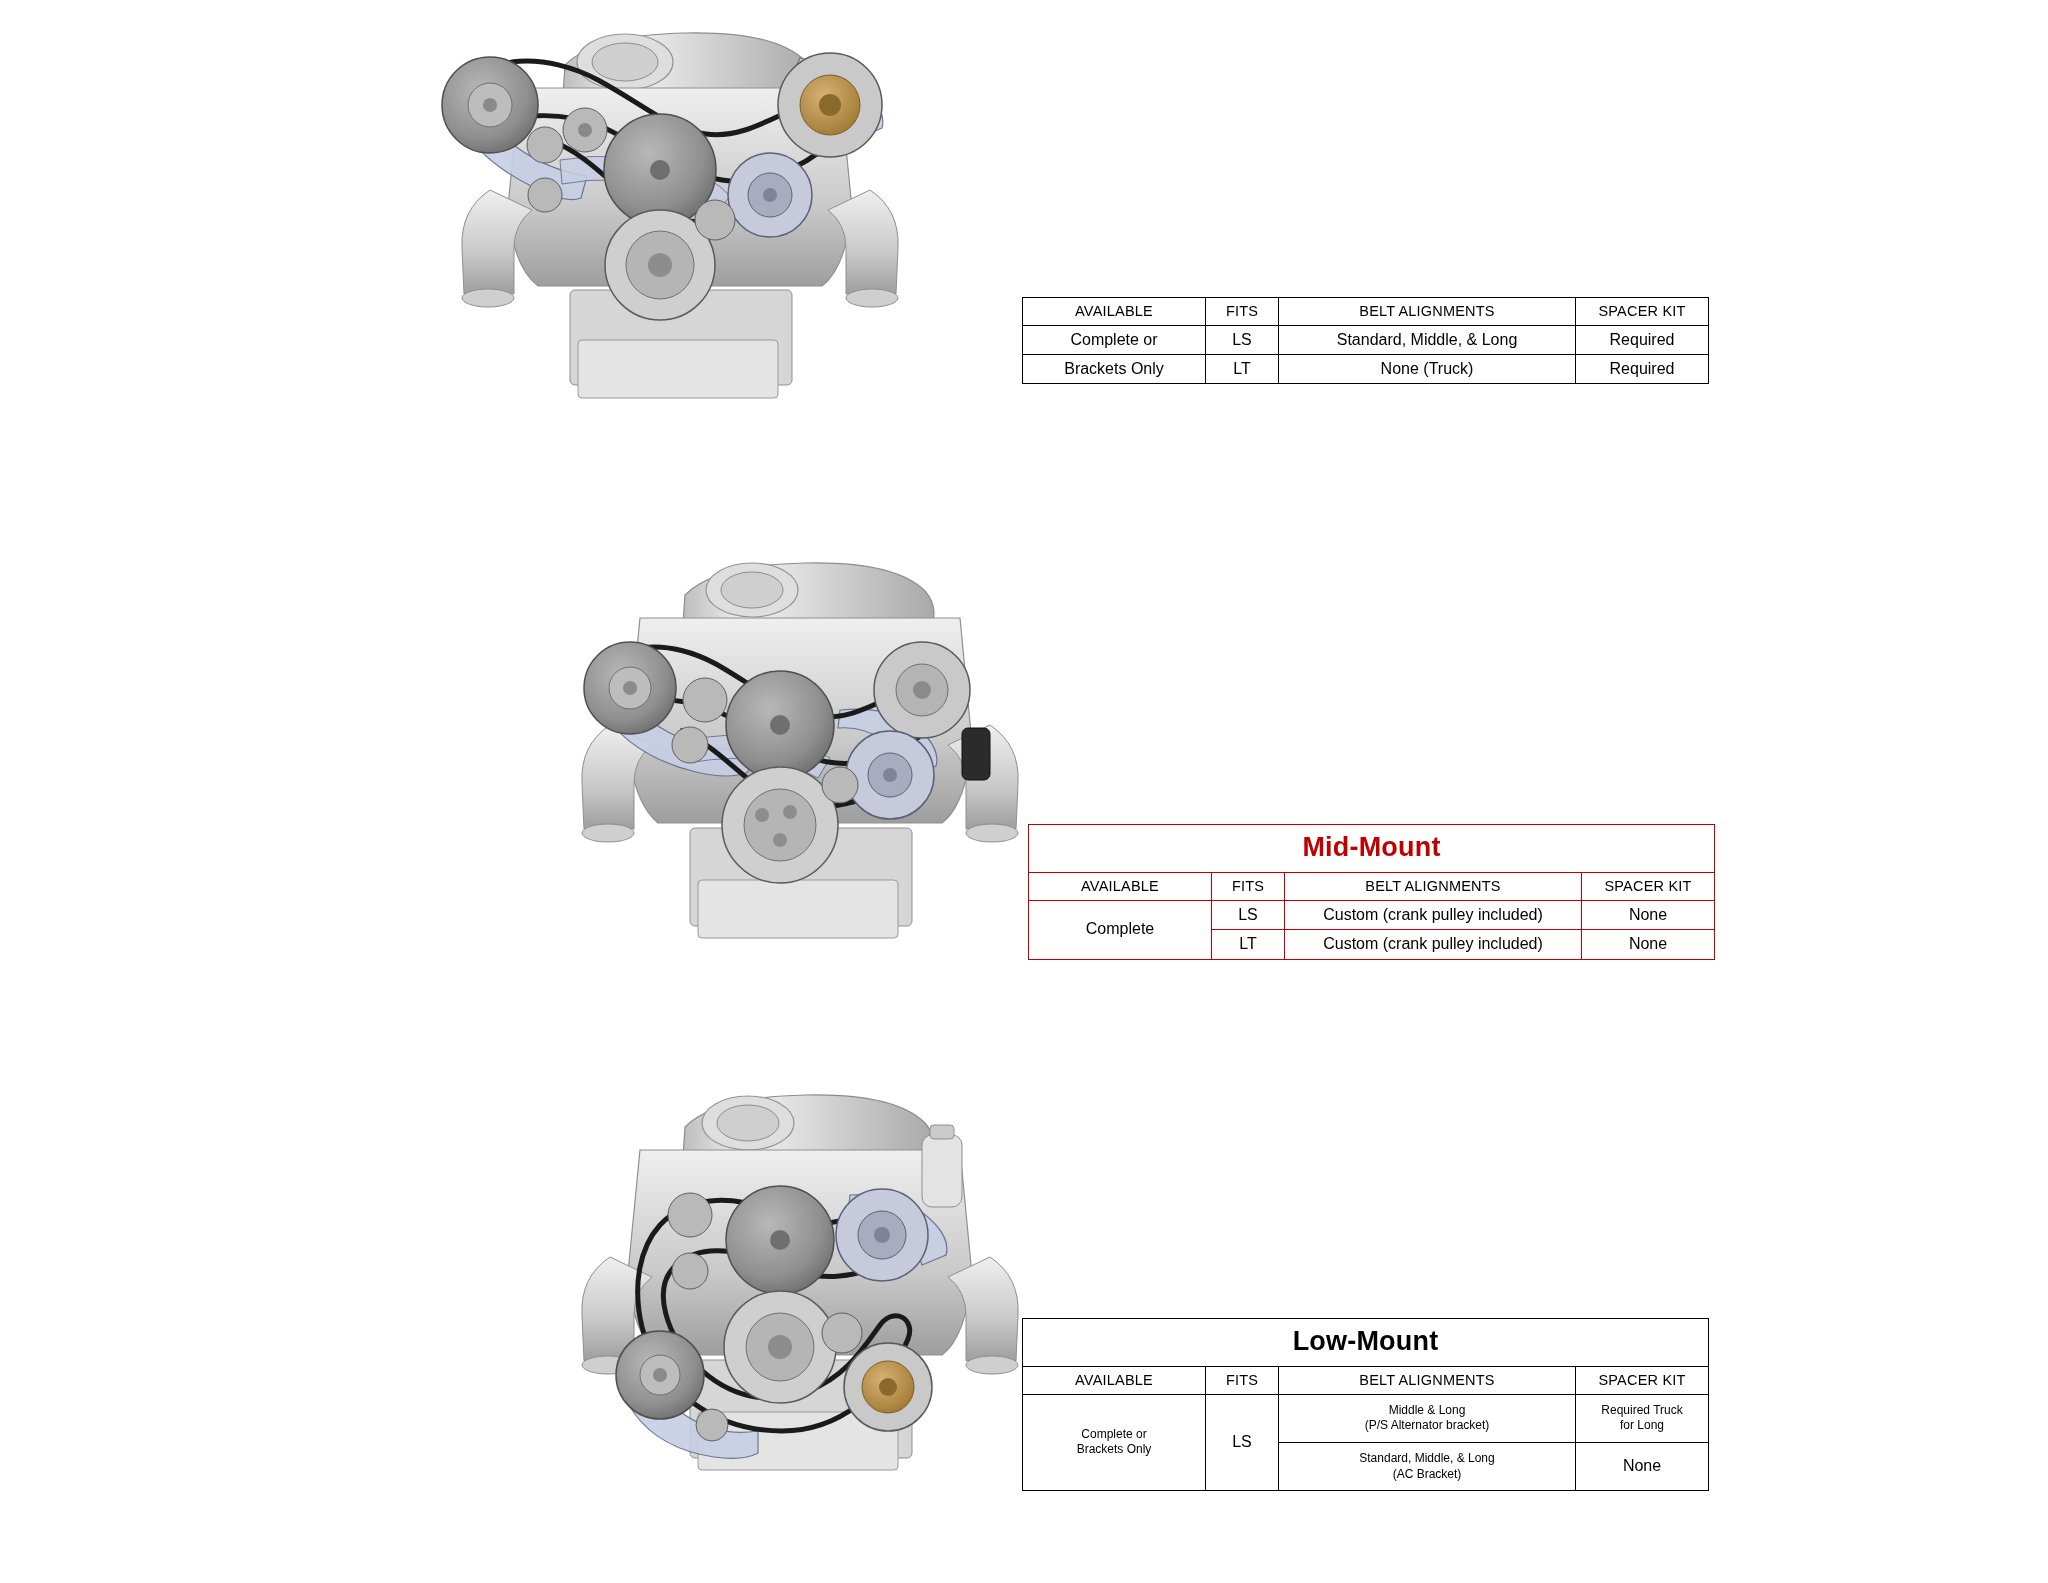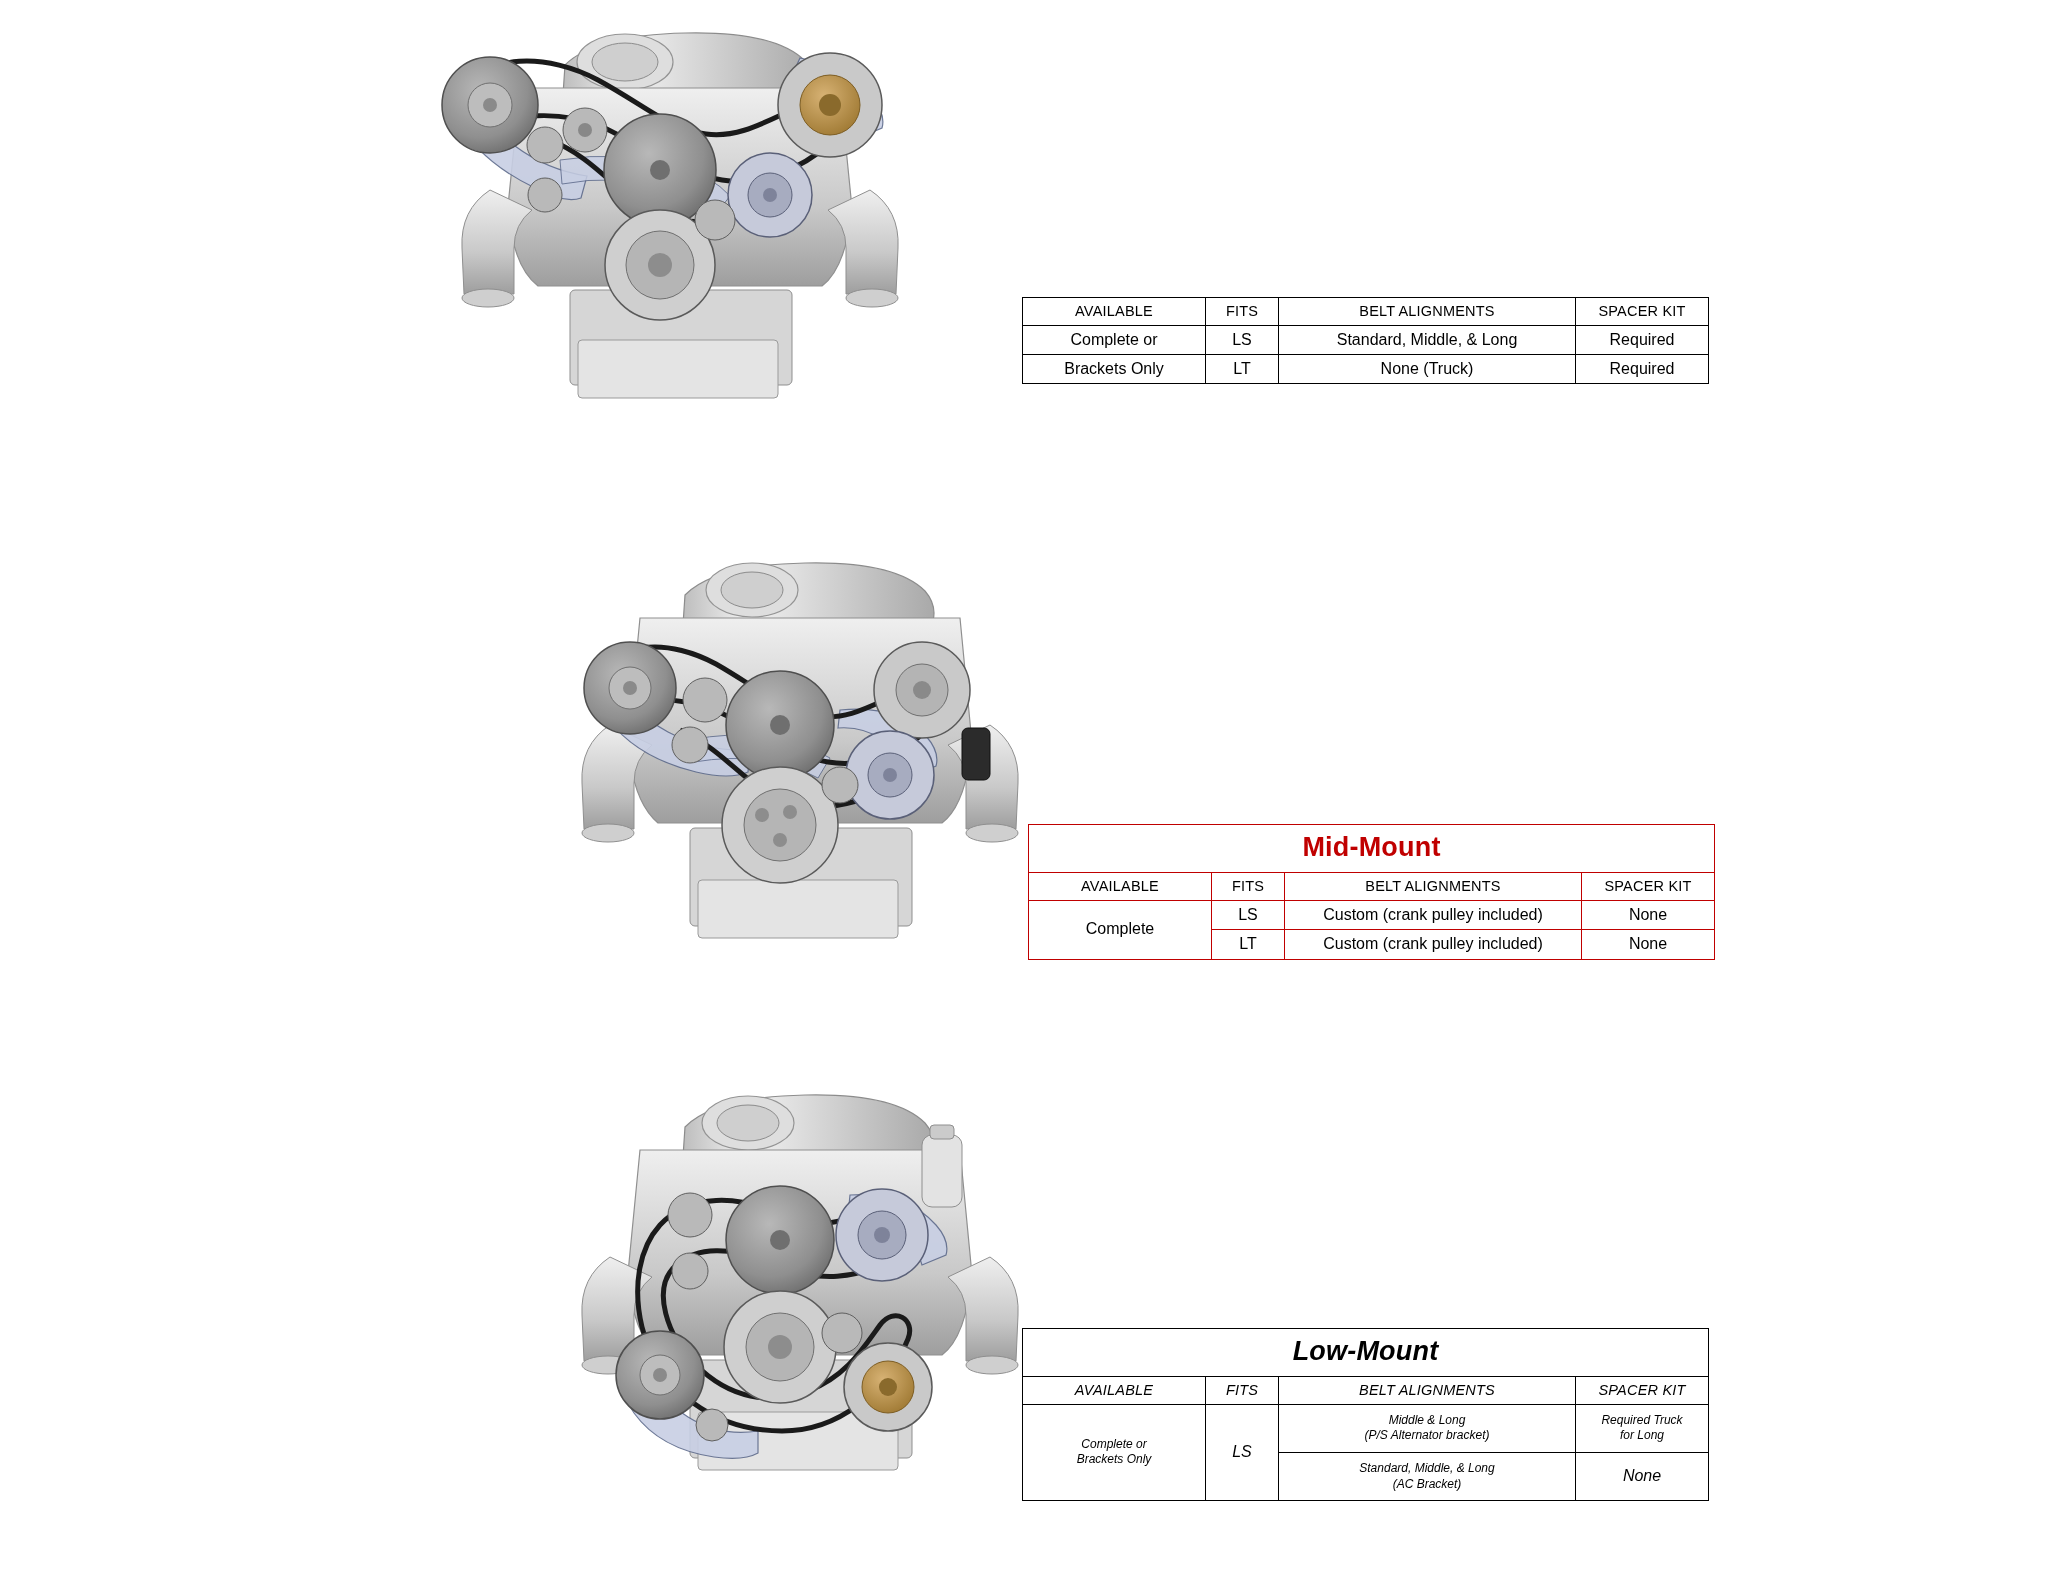--- a/index.html
+++ b/index.html
@@ -313,21 +313,21 @@
       <circle cx="170" cy="300" r="44" fill="url(#pulL)" stroke="#4f4f4f" stroke-width="1.5"></circle>
       <circle cx="170" cy="300" r="20" fill="#bdbdbd" stroke="#6f6f6f"></circle>
       <circle cx="170" cy="300" r="7" fill="#8a8a8a"></circle>
       <circle cx="200" cy="140" r="22" fill="#b9b9b9" stroke="#5f5f5f"></circle>
       <circle cx="200" cy="196" r="18" fill="#b9b9b9" stroke="#5f5f5f"></circle>
       <circle cx="352" cy="258" r="20" fill="#b9b9b9" stroke="#5f5f5f"></circle>
       <circle cx="222" cy="350" r="16" fill="#b9b9b9" stroke="#5f5f5f"></circle>
     </svg>
   </div>
 
-  <table class="spec-table" style="left:1022px;top:253px;font-style:italic;">
+  <table class="spec-table" style="left:1022px;top:243px;">
     <tbody>
         <tr>
       <td class="title-cell" colspan="4">Low-Mount</td>
     </tr>
     <tr>
       <td class="hdr col-avail">AVAILABLE</td>
       <td class="hdr col-fits">FITS</td>
       <td class="hdr col-belt">BELT ALIGNMENTS</td>
       <td class="hdr col-spacer">SPACER KIT</td>
     </tr>

